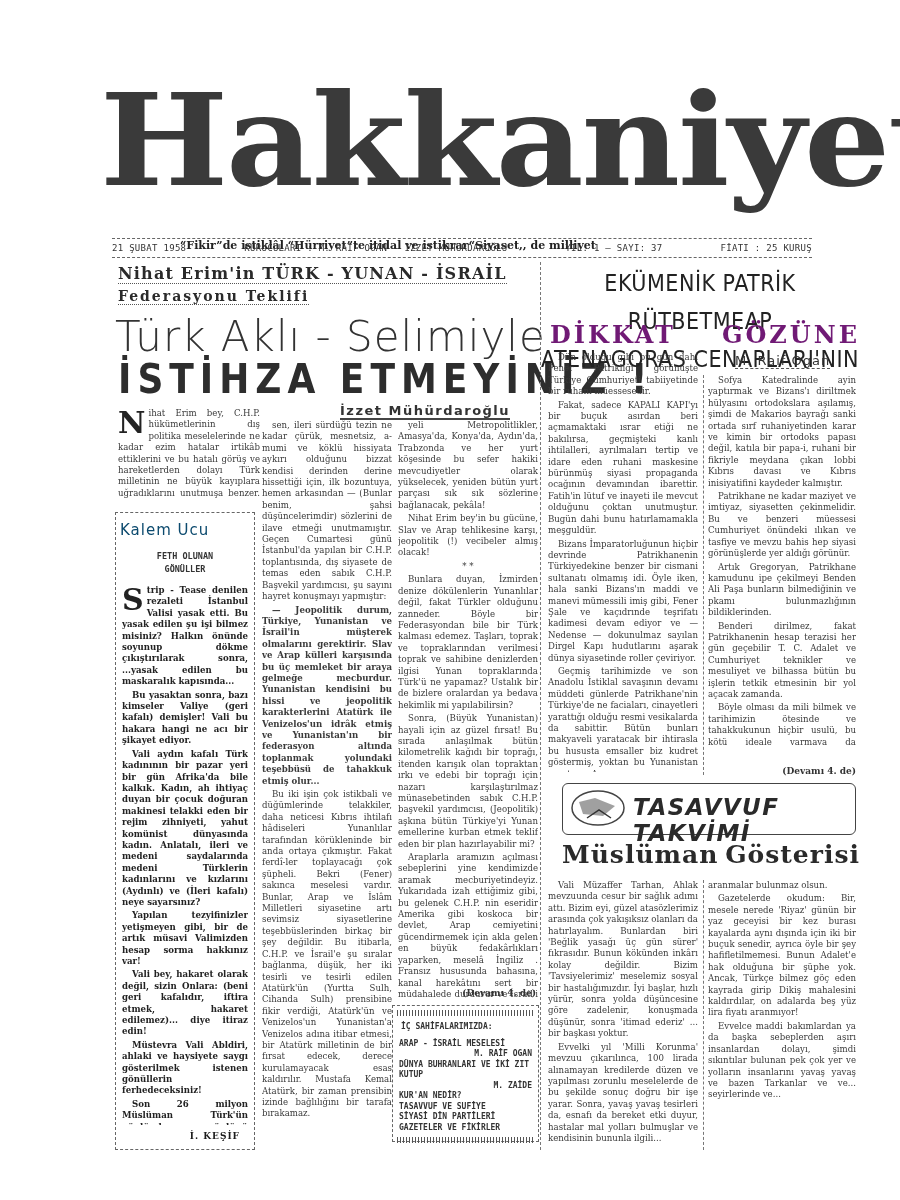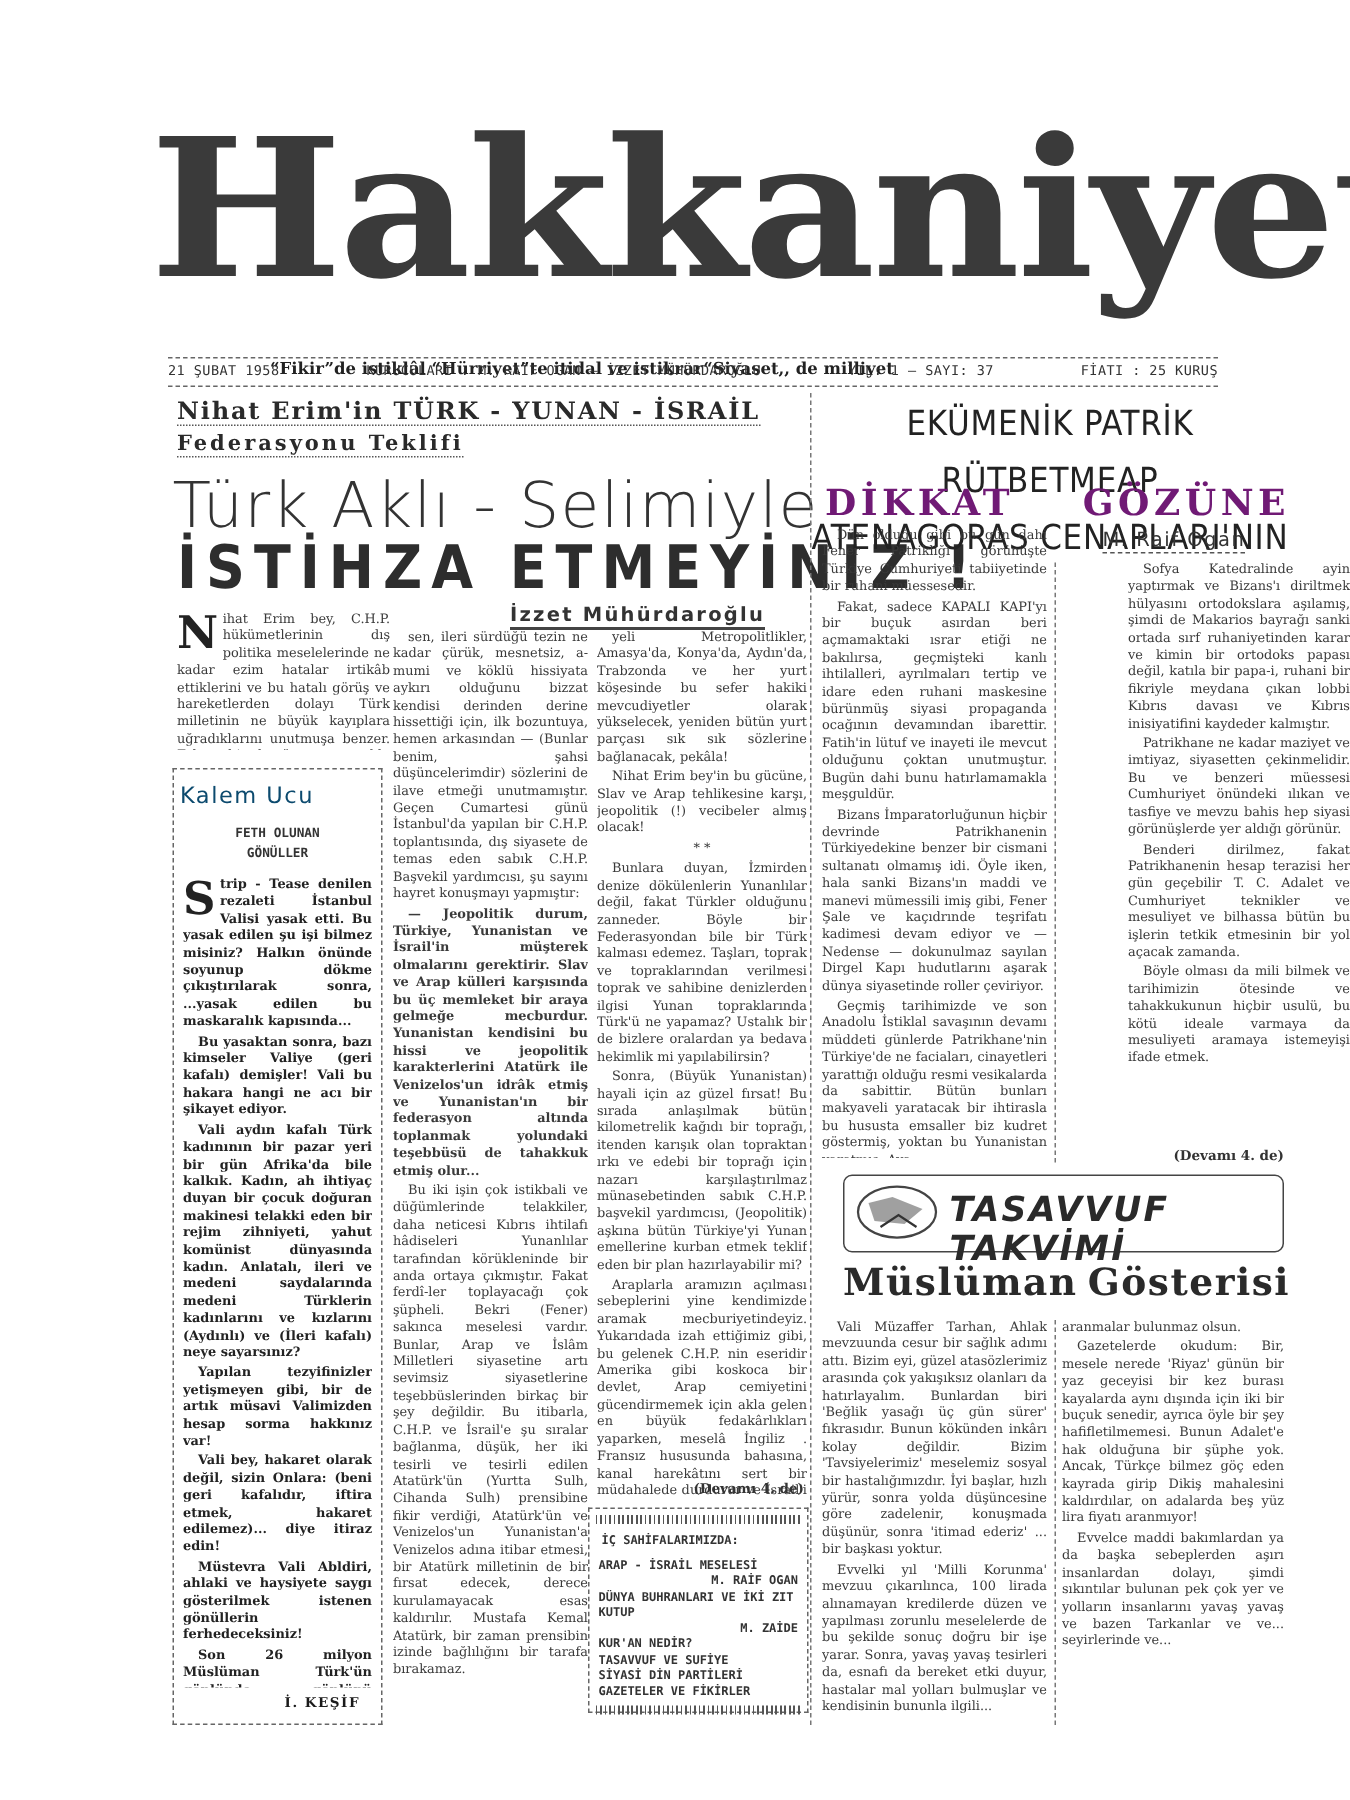--- a/index.html
+++ b/index.html
@@ -131,23 +131,24 @@
   <span>GÖZÜNE</span>
 </div>
 <div class="abs rbyline">M. Raif Ogan</div>
 
 <div class="abs col" style="left:548px; top:352px; width:150px; height:420px;">
   <p>Dün olduğu gibi bu gün dahi Fener Patrikliği görünüşte Türkiye Cumhuriyeti tabiiyetinde bir ruhani müessesedir.</p>
   <p>Fakat, sadece KAPALI KAPI'yı bir buçuk asırdan beri açmamaktaki ısrar etiği ne bakılırsa, geçmişteki kanlı ihtilalleri, ayrılmaları tertip ve idare eden ruhani maskesine bürünmüş siyasi propaganda ocağının devamından ibarettir. Fatih'in lütuf ve inayeti ile mevcut olduğunu çoktan unutmuştur. Bugün dahi bunu hatırlamamakla meşguldür.</p>
   <p>Bizans İmparatorluğunun hiçbir devrinde Patrikhanenin Türkiyedekine benzer bir cismani sultanatı olmamış idi. Öyle iken, hala sanki Bizans'ın maddi ve manevi mümessili imiş gibi, Fener Şale ve kaçıdrınde teşrifatı kadimesi devam ediyor ve — Nedense — dokunulmaz sayılan Dirgel Kapı hudutlarını aşarak dünya siyasetinde roller çeviriyor.</p>
   <p>Geçmiş tarihimizde ve son Anadolu İstiklal savaşının devamı müddeti günlerde Patrikhane'nin Türkiye'de ne faciaları, cinayetleri yarattığı olduğu resmi vesikalarda da sabittir. Bütün bunları makyaveli yaratacak bir ihtirasla bu hususta emsaller biz kudret göstermiş, yoktan bu Yunanistan yaratmış. Aya</p>
 </div>
-<div class="abs col" style="left:708px; top:375px; width:148px; height:370px;margin-left:44px;">
+<div class="abs col" style="left:708px; top:375px; width:148px; height:370px;">
   <p>Sofya Katedralinde ayin yaptırmak ve Bizans'ı diriltmek hülyasını ortodokslara aşılamış, şimdi de Makarios bayrağı sanki ortada sırf ruhaniyetinden karar ve kimin bir ortodoks papası değil, katıla bir papa-i, ruhani bir fikriyle meydana çıkan lobbi Kıbrıs davası ve Kıbrıs inisiyatifini kaydeder kalmıştır.</p>
   <p>Patrikhane ne kadar maziyet ve imtiyaz, siyasetten çekinmelidir. Bu ve benzeri müessesi Cumhuriyet önündeki ılıkan ve tasfiye ve mevzu bahis hep siyasi görünüşlerde yer aldığı görünür.</p>
+  <p>Artık Gregoryan, Patrikhane kamudunu ipe çekilmeyi Benden Ali Paşa bunların bilmediğinin ve pkamı bulunmazlığının bildiklerinden.</p>
   <p>Benderi dirilmez, fakat Patrikhanenin hesap terazisi her gün geçebilir T. C. Adalet ve Cumhuriyet teknikler ve mesuliyet ve bilhassa bütün bu işlerin tetkik etmesinin bir yol açacak zamanda.</p>
   <p>Böyle olması da mili bilmek ve tarihimizin ötesinde ve tahakkukunun hiçbir usulü, bu kötü ideale varmaya da mesuliyeti aramaya istemeyişi ifade etmek.</p>
 
 </div>
 <div class="abs devam" style="left:760px; top:766px; width:96px;">(Devamı 4. de)</div>
 <div class="abs vrule" style="left:703px; top:375px; height:400px;"></div>
 
 <div class="abs takvim">
   <svg class="takvim-icon" viewBox="0 0 58 40">
     <ellipse cx="29" cy="20" rx="26" ry="17" fill="none" stroke="#444" stroke-width="1.5"></ellipse>

